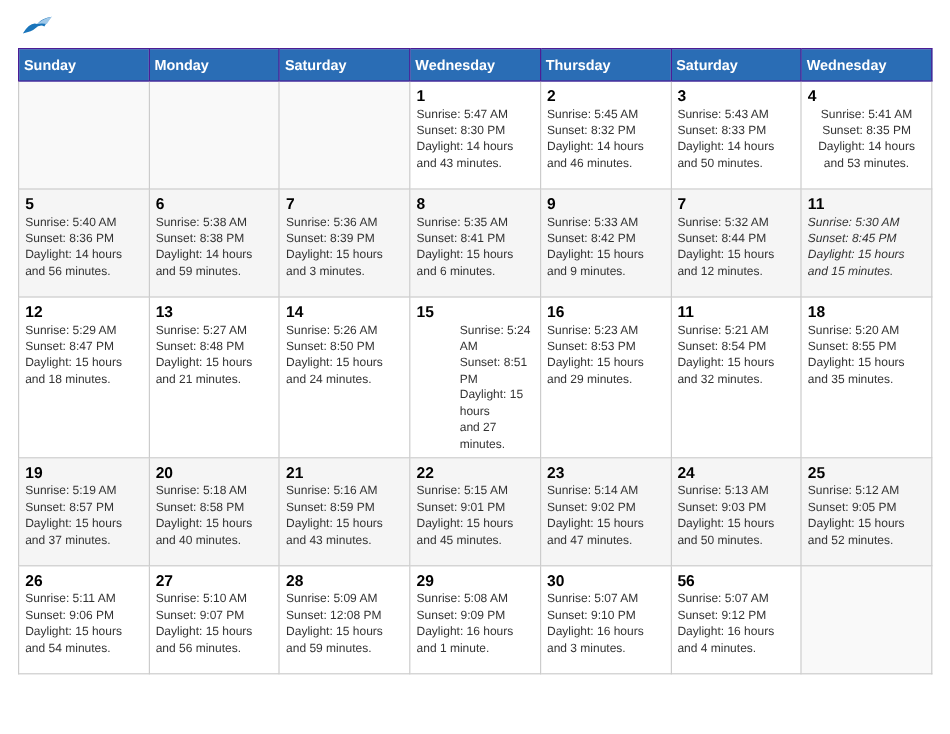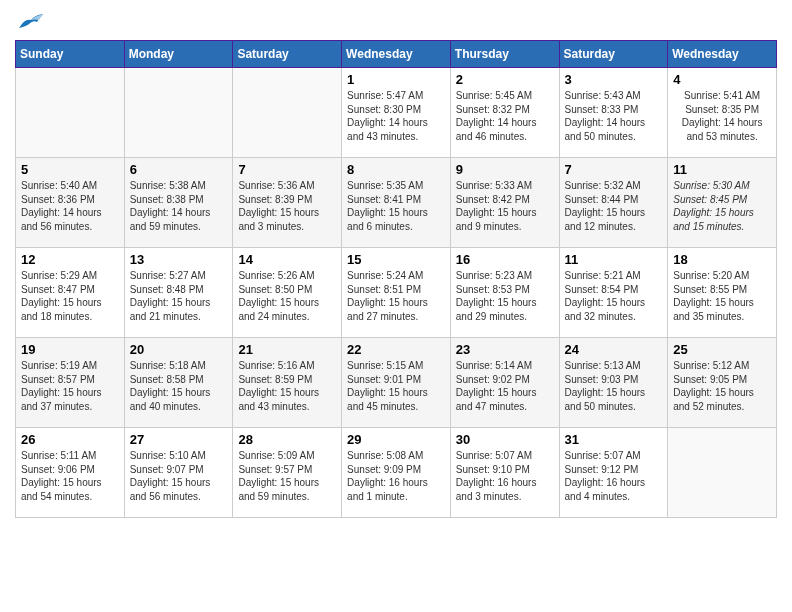--- a/index.html
+++ b/index.html
@@ -238,21 +238,21 @@
         </td>
         <td>
           <span class="day-number">14</span>
           <div class="day-info" style="white-space: pre-line;">Sunrise: 5:26 AM
 Sunset: 8:50 PM
 Daylight: 15 hours
 and 24 minutes.</div>
         </td>
         <td>
           <span class="day-number">15</span>
-          <div class="day-info" style="white-space: pre-line;">Sunrise: 5:24 AM
+          <div class="day-info" style="white-space: pre-line; margin-left: 36px;">Sunrise: 5:24 AM
 Sunset: 8:51 PM
 Daylight: 15 hours
 and 27 minutes.</div>
         </td>
         <td>
           <span class="day-number">16</span>
           <div class="day-info" style="white-space: pre-line;">Sunrise: 5:23 AM
 Sunset: 8:53 PM
 Daylight: 15 hours
 and 29 minutes.</div>
@@ -334,40 +334,40 @@
         <td>
           <span class="day-number">27</span>
           <div class="day-info" style="white-space: pre-line;">Sunrise: 5:10 AM
 Sunset: 9:07 PM
 Daylight: 15 hours
 and 56 minutes.</div>
         </td>
         <td>
           <span class="day-number">28</span>
           <div class="day-info" style="white-space: pre-line;">Sunrise: 5:09 AM
-Sunset: 9:57 PM
+Sunset: 12:08 PM
 Daylight: 15 hours
 and 59 minutes.</div>
         </td>
         <td>
           <span class="day-number">29</span>
           <div class="day-info" style="white-space: pre-line;">Sunrise: 5:08 AM
 Sunset: 9:09 PM
 Daylight: 16 hours
 and 1 minute.</div>
         </td>
         <td>
           <span class="day-number">30</span>
           <div class="day-info" style="white-space: pre-line;">Sunrise: 5:07 AM
 Sunset: 9:10 PM
 Daylight: 16 hours
 and 3 minutes.</div>
         </td>
         <td>
-          <span class="day-number">31</span>
+          <span class="day-number">56</span>
           <div class="day-info" style="white-space: pre-line;">Sunrise: 5:07 AM
 Sunset: 9:12 PM
 Daylight: 16 hours
 and 4 minutes.</div>
         </td>
         <td class="empty-cell"></td>
       </tr>
     </tbody>
 </table>
 

